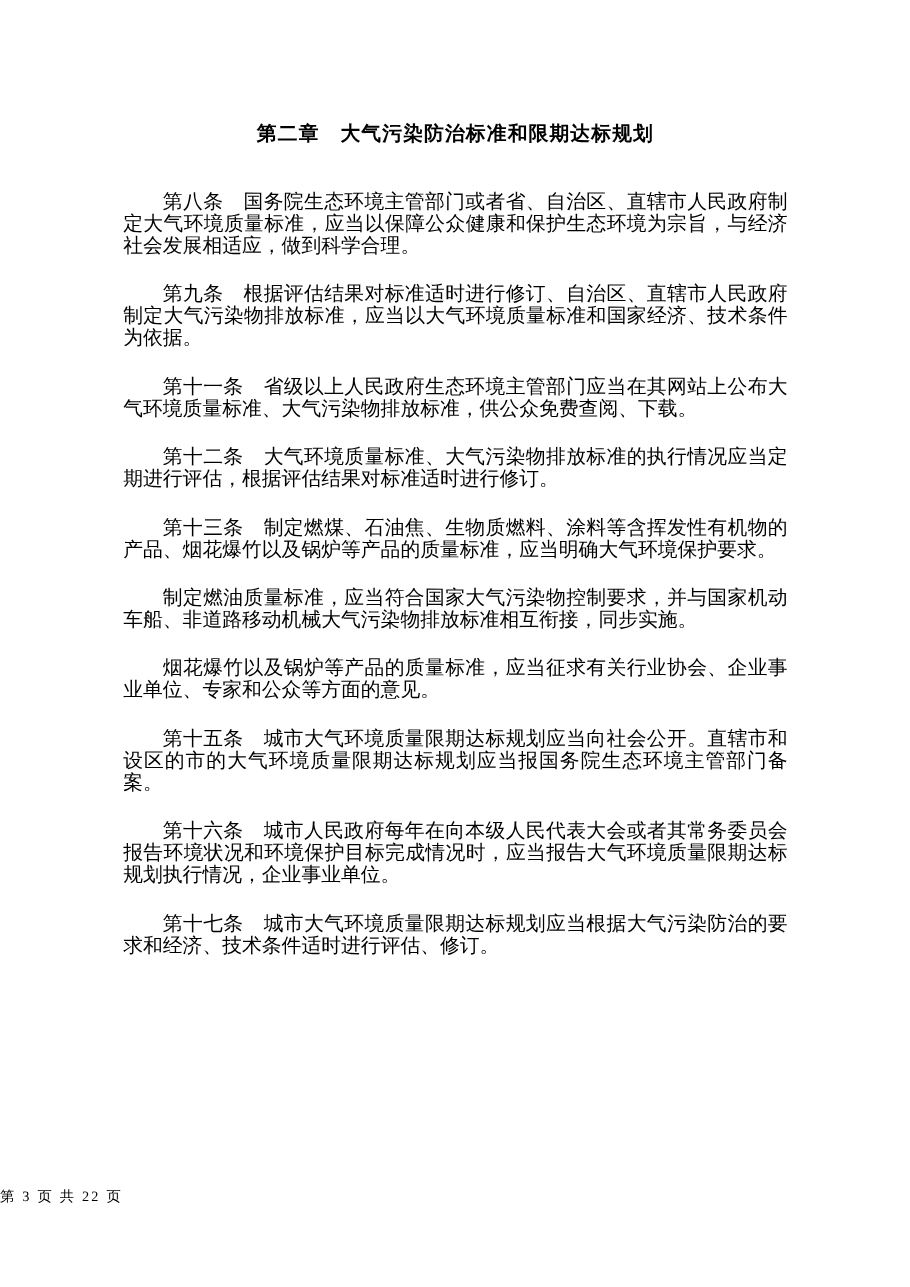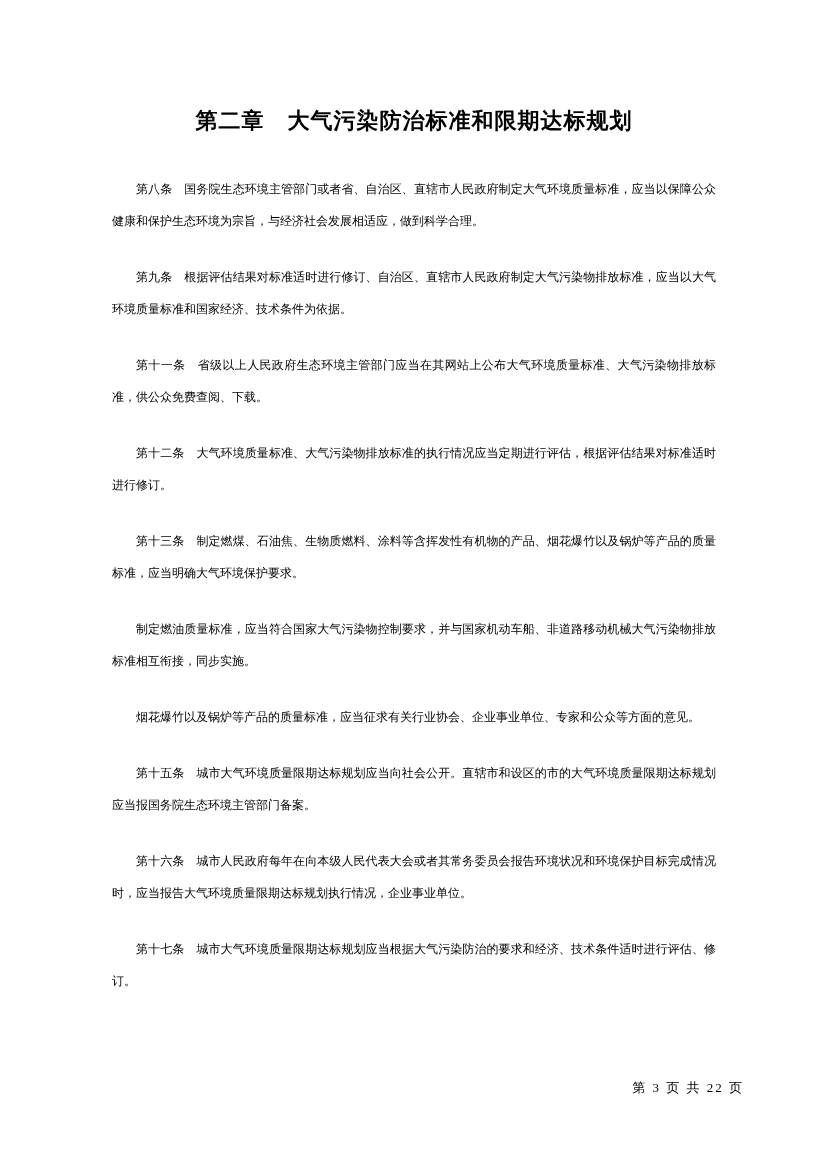--- a/index.html
+++ b/index.html
@@ -14,41 +14,41 @@
     background: #ffffff;
     box-sizing: border-box;
     padding: 105px 111px 0 112px;
     color: #000000;
     overflow: hidden;
   }
   .chapter-title {
     margin: 0 0 36px 0;
     font-family: "Liberation Sans", sans-serif;
     font-weight: bold;
-    font-size: 22px;
+    font-size: 18px;
     line-height: 32px;
     text-align: center;
     letter-spacing: 1px;
     color: #000000;
   }
   .para {
     margin: 0 0 24px 0;
     font-family: "Liberation Serif", serif;
-    font-size: 12px;
-    line-height: 32px;
+    font-size: 18px;
+    line-height: 20px;
     text-align: justify;
     text-indent: 2em;
     color: #000000;
   }
   .page-footer {
     position: absolute;
     left: 0;
     top: 1080px;
     width: 744px;
-    text-align: right;
+    text-align: left;
     font-family: "Liberation Serif", serif;
     font-size: 13px;
     line-height: 16px;
     letter-spacing: 2px;
     color: #000000;
   }
 </style>
 </head>
 <body>
 

